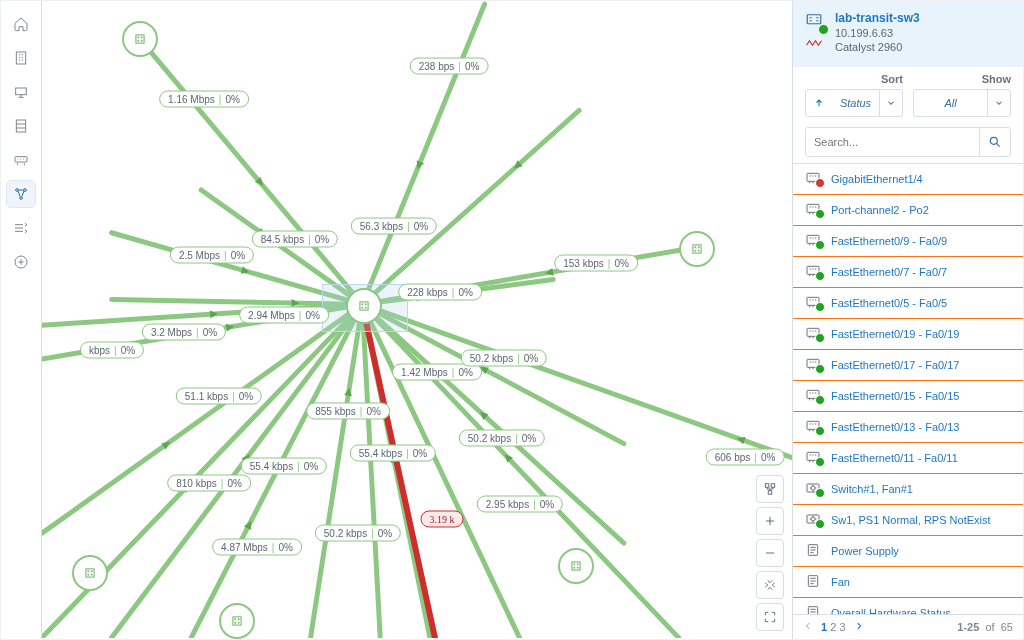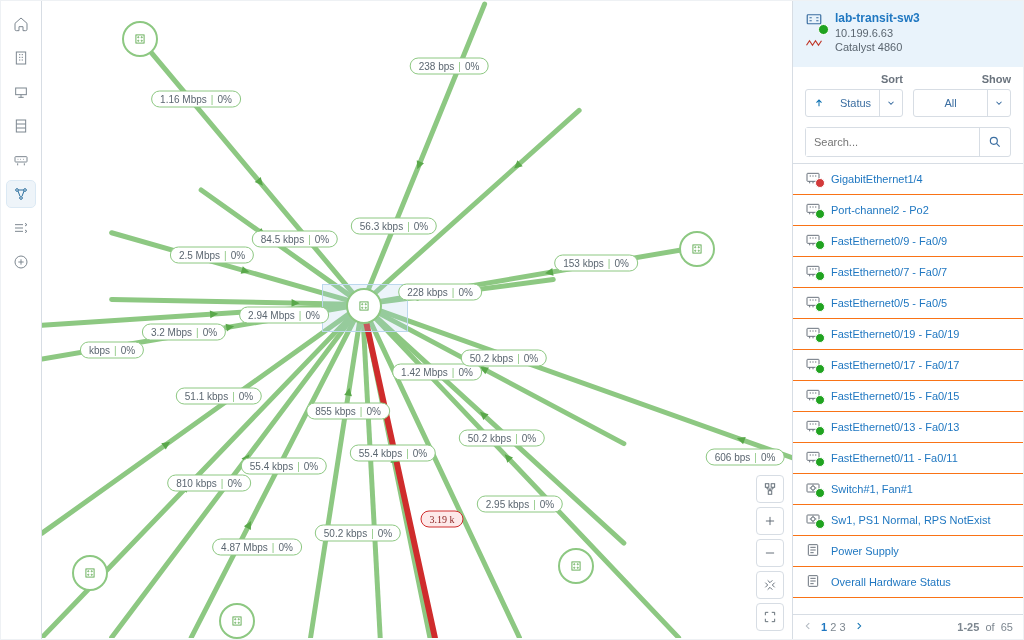--- a/index.html
+++ b/index.html
@@ -38,21 +38,21 @@
   .dev-head{background:#e9f3fb;padding:10px 12px;display:flex;gap:8px;}
   .dev-head .iconcol{width:22px;position:relative;}
   .dev-head .iconcol svg{margin-bottom:6px;}
   .dev-head .status{position:absolute;width:9px;height:9px;border-radius:50%;background:#20a320;left:13px;top:13px;border:1px solid #fff;}
   .dev-head .title{color:var(--blue-link);font-weight:600;font-size:12px;}
   .dev-head .sub{color:#5b6670;font-size:11px;margin-top:2px;}
   .filters{display:flex;gap:10px;padding:6px 12px 4px;}
   .filters .col{flex:1;display:flex;flex-direction:column;gap:4px;}
   .filters label{font-size:11px;color:#6a737d;font-weight:600;text-align:right;}
   .fsel{display:flex;border:1px solid var(--border);border-radius:3px;height:26px;align-items:center;}
-  .fsel .seg{flex:1;display:flex;align-items:center;justify-content:center;gap:16px;font-size:11px;color:#3b6ea1;}
+  .fsel .seg{flex:1;display:flex;align-items:center;justify-content:center;gap:16px;font-size:11px;color:#3b6ea1;font-style:italic;}
   .fsel .caret{width:22px;border-left:1px solid var(--border);height:100%;display:flex;align-items:center;justify-content:center;color:#3b6ea1;}
   .search{display:flex;margin:6px 12px;border:1px solid var(--border);border-radius:3px;height:28px;}
   .search input{flex:1;border:0;outline:0;padding:0 8px;font-size:11px;}
   .search .sbtn{width:30px;border-left:1px solid var(--border);display:flex;align-items:center;justify-content:center;color:#3b6ea1;}
   .list{flex:1;overflow-y:auto;border-top:1px solid var(--border);}
   .list::-webkit-scrollbar{width:10px;}
   .list::-webkit-scrollbar-thumb{background:#c4ccd4;border-radius:5px;}
   .row{display:flex;align-items:center;gap:8px;padding:7px 12px;border-bottom:1px solid #f97316;font-size:11px;}
   .row .ifico{width:18px;position:relative;flex-shrink:0;}
   .row .dot{position:absolute;bottom:-1px;right:-2px;width:8px;height:8px;border-radius:50%;background:#20a320;border:1px solid #fff;}
@@ -220,21 +220,21 @@
             <circle cx="15" cy="9" r="1"></circle>
             <circle cx="9" cy="15" r="1"></circle>
             <circle cx="15" cy="15" r="1"></circle>
           </svg>
         </div>
         <div class="pill" style="left:407px;top:65px">
           <span>238 bps</span>
           <span class="div">|</span>
           <span>0%</span>
         </div>
-        <div class="pill" style="left:154px;top:98px">
+        <div class="pill" style="left:162px;top:98px">
           <span>1.16 Mbps</span>
           <span class="div">|</span>
           <span>0%</span>
         </div>
         <div class="pill" style="left:352px;top:225px">
           <span>56.3 kbps</span>
           <span class="div">|</span>
           <span>0%</span>
         </div>
         <div class="pill" style="left:253px;top:238px">
@@ -376,21 +376,21 @@
             <path d="M6 9h3M6 13h3M15 9h3M15 13h3"></path>
           </svg>
         <span class="status"></span>
         <svg width="18" height="10" viewBox="0 0 24 12" fill="none" stroke="#c0392b" stroke-width="1.6">
             <path d="M2 9l4-6 4 6 4-6 4 6 4-6"></path>
           </svg>
       </div>
       <div>
         <div class="title">lab-transit-sw3</div>
         <div class="sub">10.199.6.63</div>
-        <div class="sub">Catalyst 4860</div>
+        <div class="sub">Catalyst 2960</div>
       </div>
     </div>
 
     <div class="filters">
       <div class="col">
         <label>Sort</label>
         <div class="fsel">
           <div class="seg">
             <svg width="10" height="10" viewBox="0 0 24 24" stroke="var(--accent-arrow)" fill="none" stroke-width="2.5">
                 <path d="M12 20V5M6 11l6-6 6 6"></path>
@@ -521,20 +521,27 @@
               <rect x="5" y="2" width="14" height="16" rx="1"></rect>
               <path d="M8 6h8M8 10h8M8 14h5"></path>
             </svg></span>
        <a href="#">Power Supply</a>
      </div>
         <div class="row">
        <span class="ifico"><svg width="16" height="14" viewBox="0 0 24 20" fill="none" stroke="#6a737d" stroke-width="1.5">
               <rect x="5" y="2" width="14" height="16" rx="1"></rect>
               <path d="M8 6h8M8 10h8M8 14h5"></path>
             </svg></span>
+       <a href="#">Fan</a>
+     </div>
+        <div class="row">
+       <span class="ifico"><svg width="16" height="14" viewBox="0 0 24 20" fill="none" stroke="#6a737d" stroke-width="1.5">
+              <rect x="5" y="2" width="14" height="16" rx="1"></rect>
+              <path d="M8 6h8M8 10h8M8 14h5"></path>
+            </svg></span>
        <a href="#">Overall Hardware Status</a>
      </div>
       </div>
 
     <div class="pager">
       <span class="pg"><svg width="10" height="10" viewBox="0 0 24 24" fill="none" stroke="#b0b8c0" stroke-width="2.5">
             <path d="M15 5l-7 7 7 7"></path>
           </svg></span>
       <span id="pager-pages"><span class="pg cur">1</span> <span class="pg ">2</span> <span class="pg ">3</span> </span>
       <span class="pg"><svg width="10" height="10" viewBox="0 0 24 24" fill="none" stroke="var(--accent-arrow)" stroke-width="2.5">

